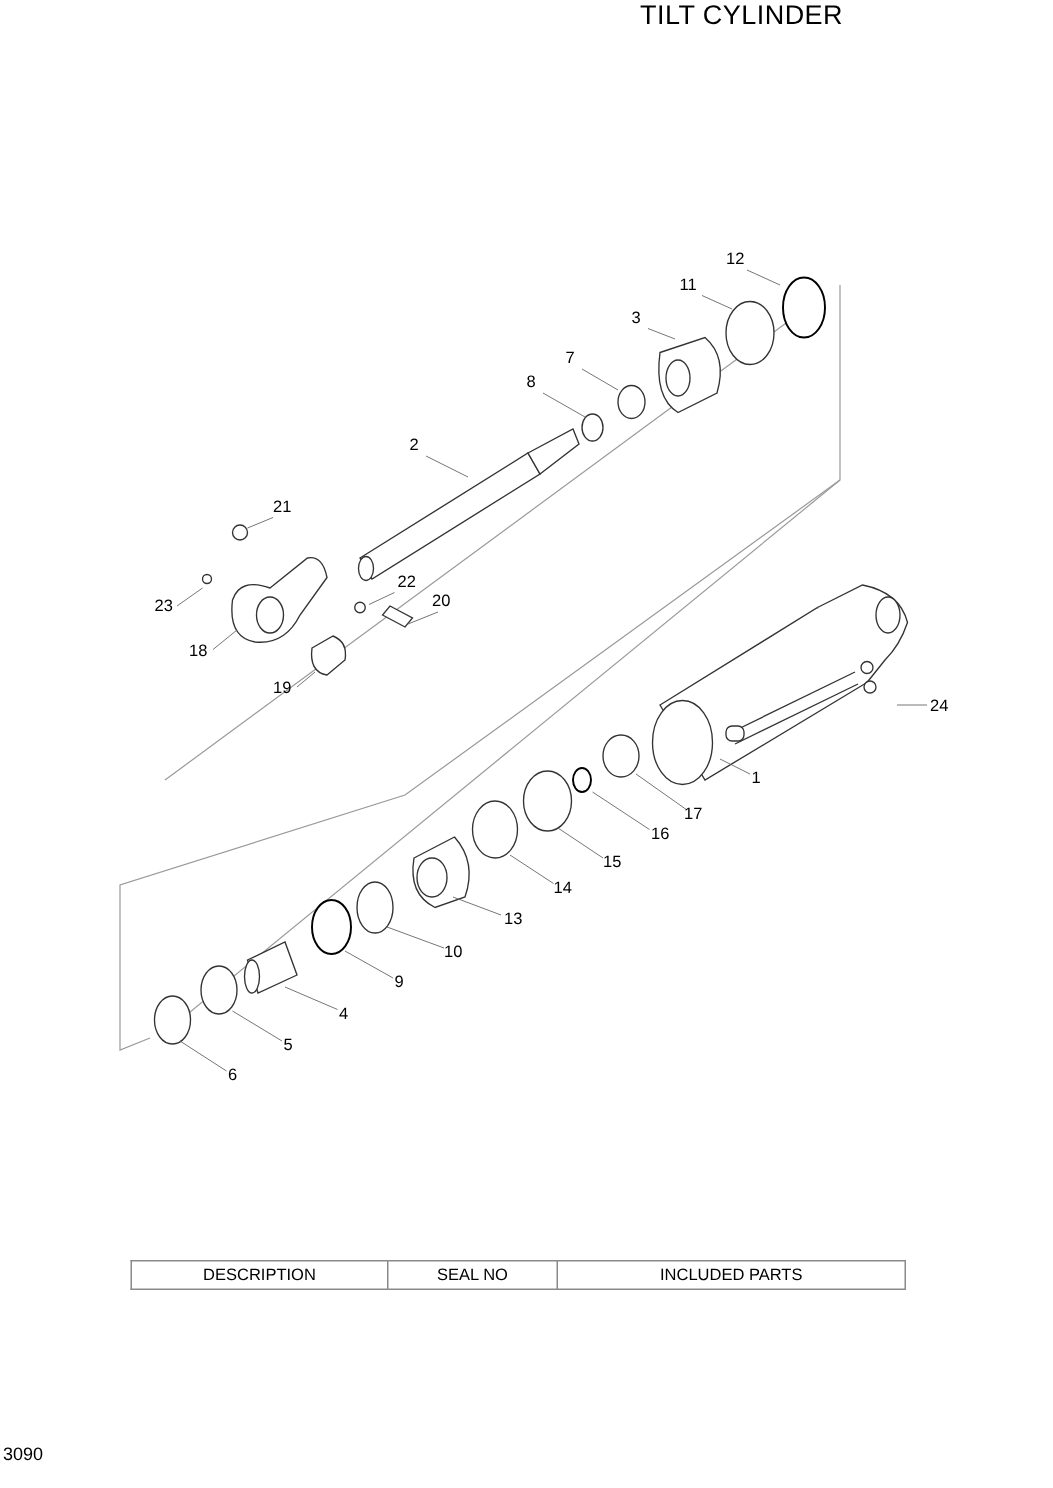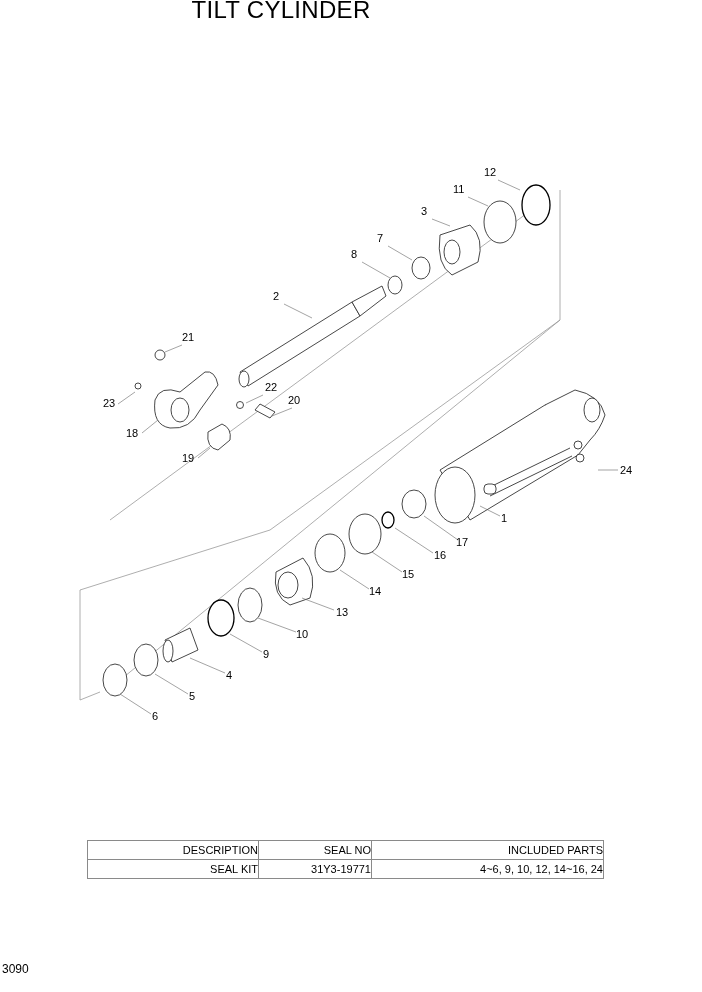--- a/index.html
+++ b/index.html
@@ -1,24 +1,24 @@
 <!DOCTYPE html>
 <html><head>
 <meta charset="utf-8">
 <style>
   html, body { margin:0; padding:0; background:#ffffff; }
   body { width:702px; height:992px; position:relative; overflow:hidden;
          font-family:"Liberation Sans", sans-serif; color:#000; }
-  .title { position:absolute; left:0; top:0; width:562px; text-align:center;
-           font-size:24px; letter-spacing:0.3px; line-height:20px; }
+  .title { position:absolute; left:0; top:0; width:562px; text-align:right;
+           font-size:18px; letter-spacing:0.3px; line-height:20px; }
   .diagram { position:absolute; left:0; top:0; width:702px; height:992px; }
   .callout { font-family:"Liberation Sans", sans-serif; font-size:11px; fill:#000; }
   .kit-table { position:absolute; left:87px; top:840px; width:517px;
                border-collapse:collapse; font-size:11px; }
-  .kit-table td, .kit-table th { border:1px solid #8a8a8a; text-align:right;
+  .kit-table td, .kit-table th { border:1px solid #8a8a8a; text-align:center;
                font-weight:normal; height:18px; padding:0; }
   .page-num { position:absolute; left:2px; top:962px; font-size:12px; }
 </style>
 </head>
 <body>
 
 <div class="title">TILT CYLINDER</div>
 
 <svg class="diagram" viewBox="0 0 702 992" xmlns="http://www.w3.org/2000/svg">
 
@@ -141,21 +141,16 @@
   </g>
 </svg>
 
 <table class="kit-table">
   <tbody>
       <tr>
     <th style="width:170px">DESCRIPTION</th>
     <th style="width:112px">SEAL NO</th>
     <th>INCLUDED PARTS</th>
   </tr>
-  <tr>
-    <td>SEAL KIT</td>
-    <td>31Y3-19771</td>
-    <td>4~6, 9, 10, 12, 14~16, 24</td>
-  </tr>
 </tbody>
   </table>
 
 <div class="page-num">3090</div>
 
 </body></html>

